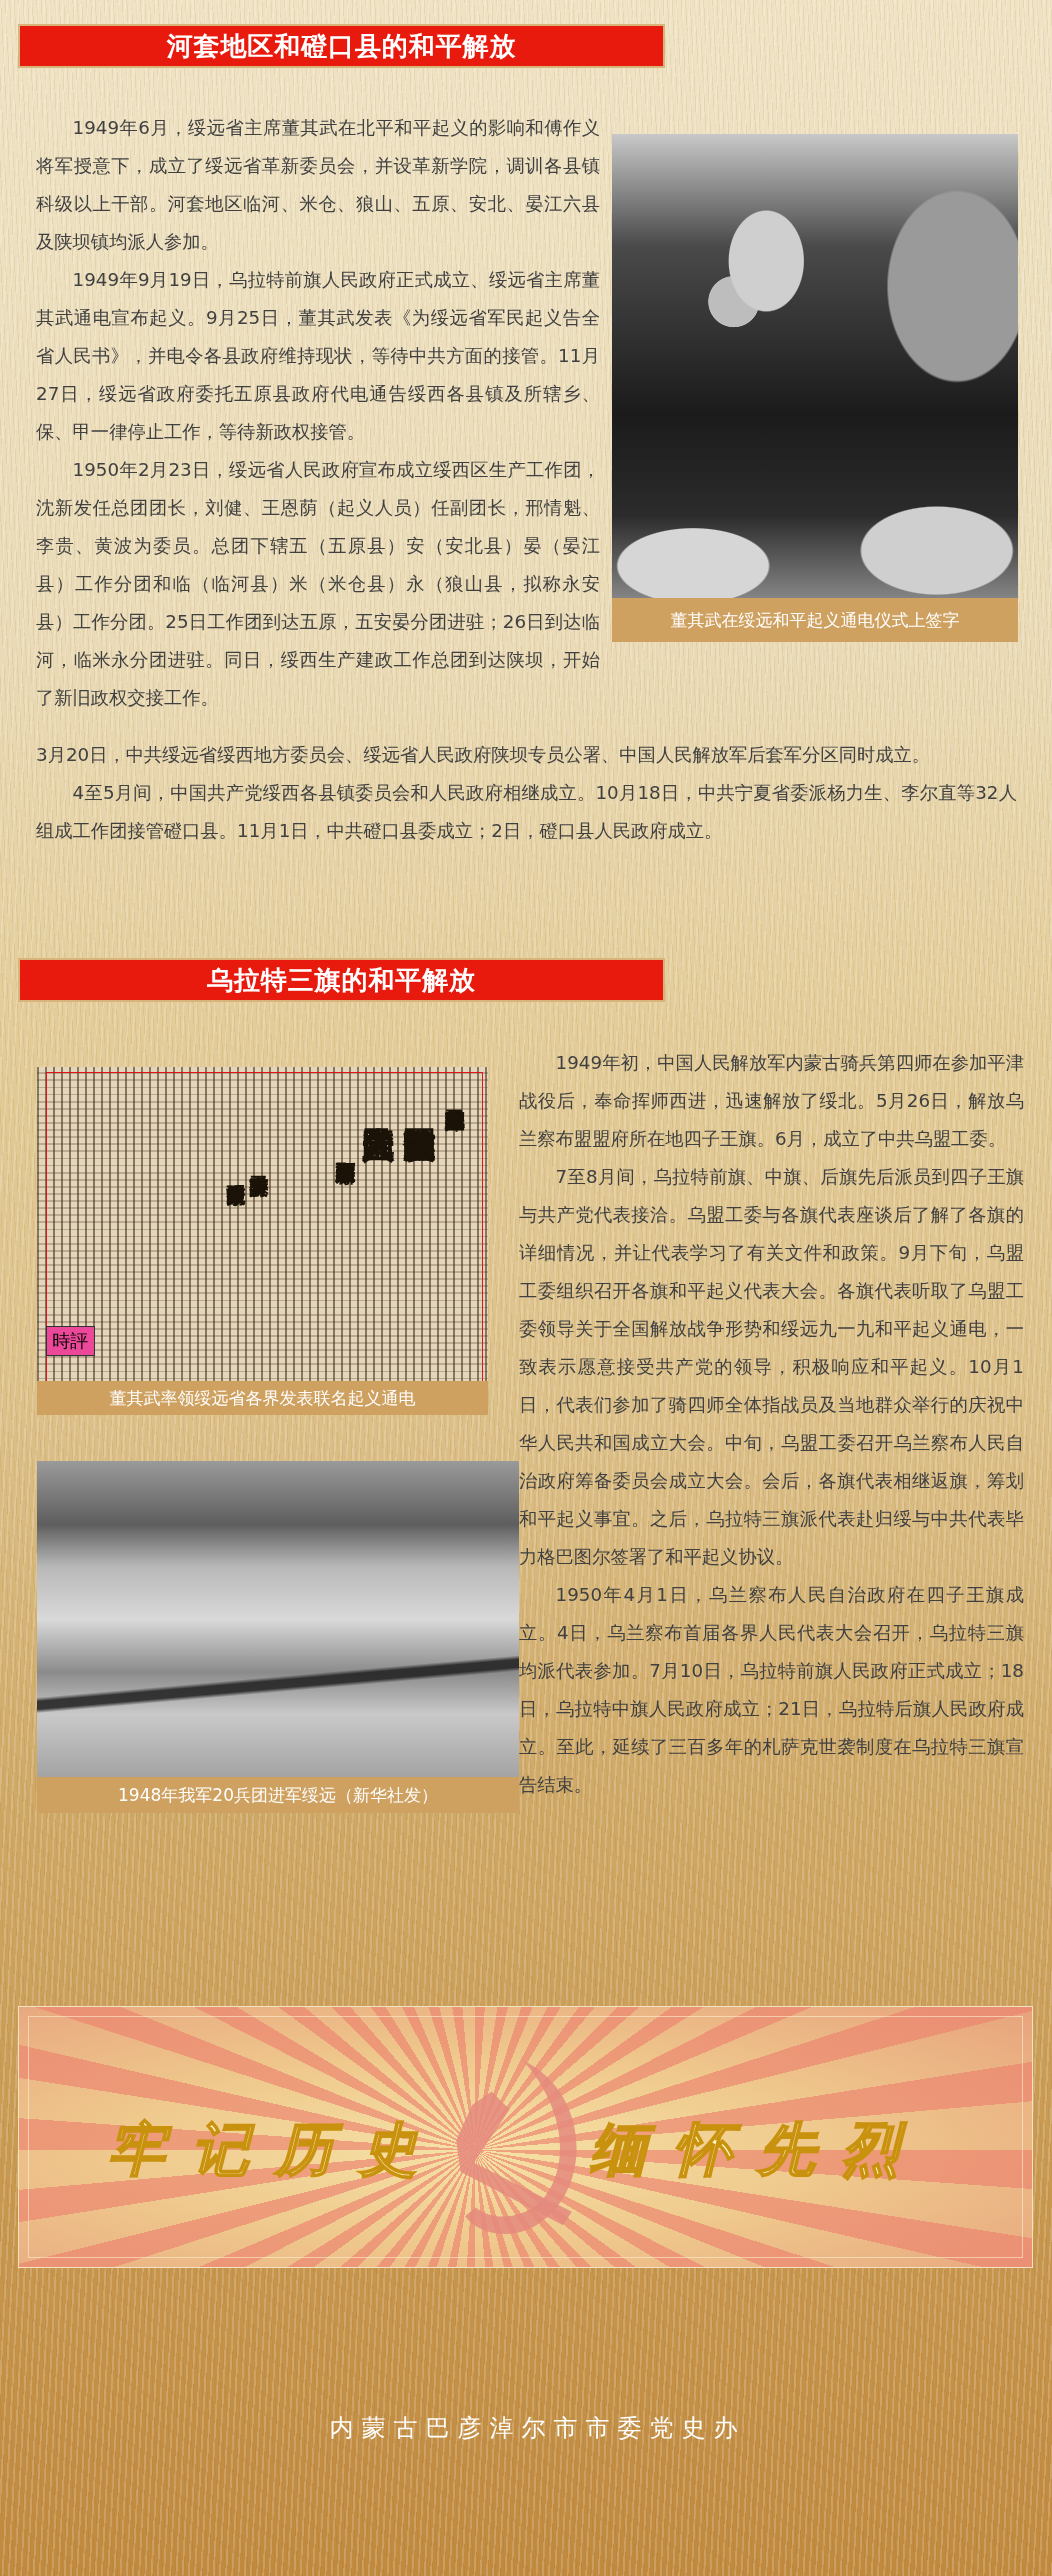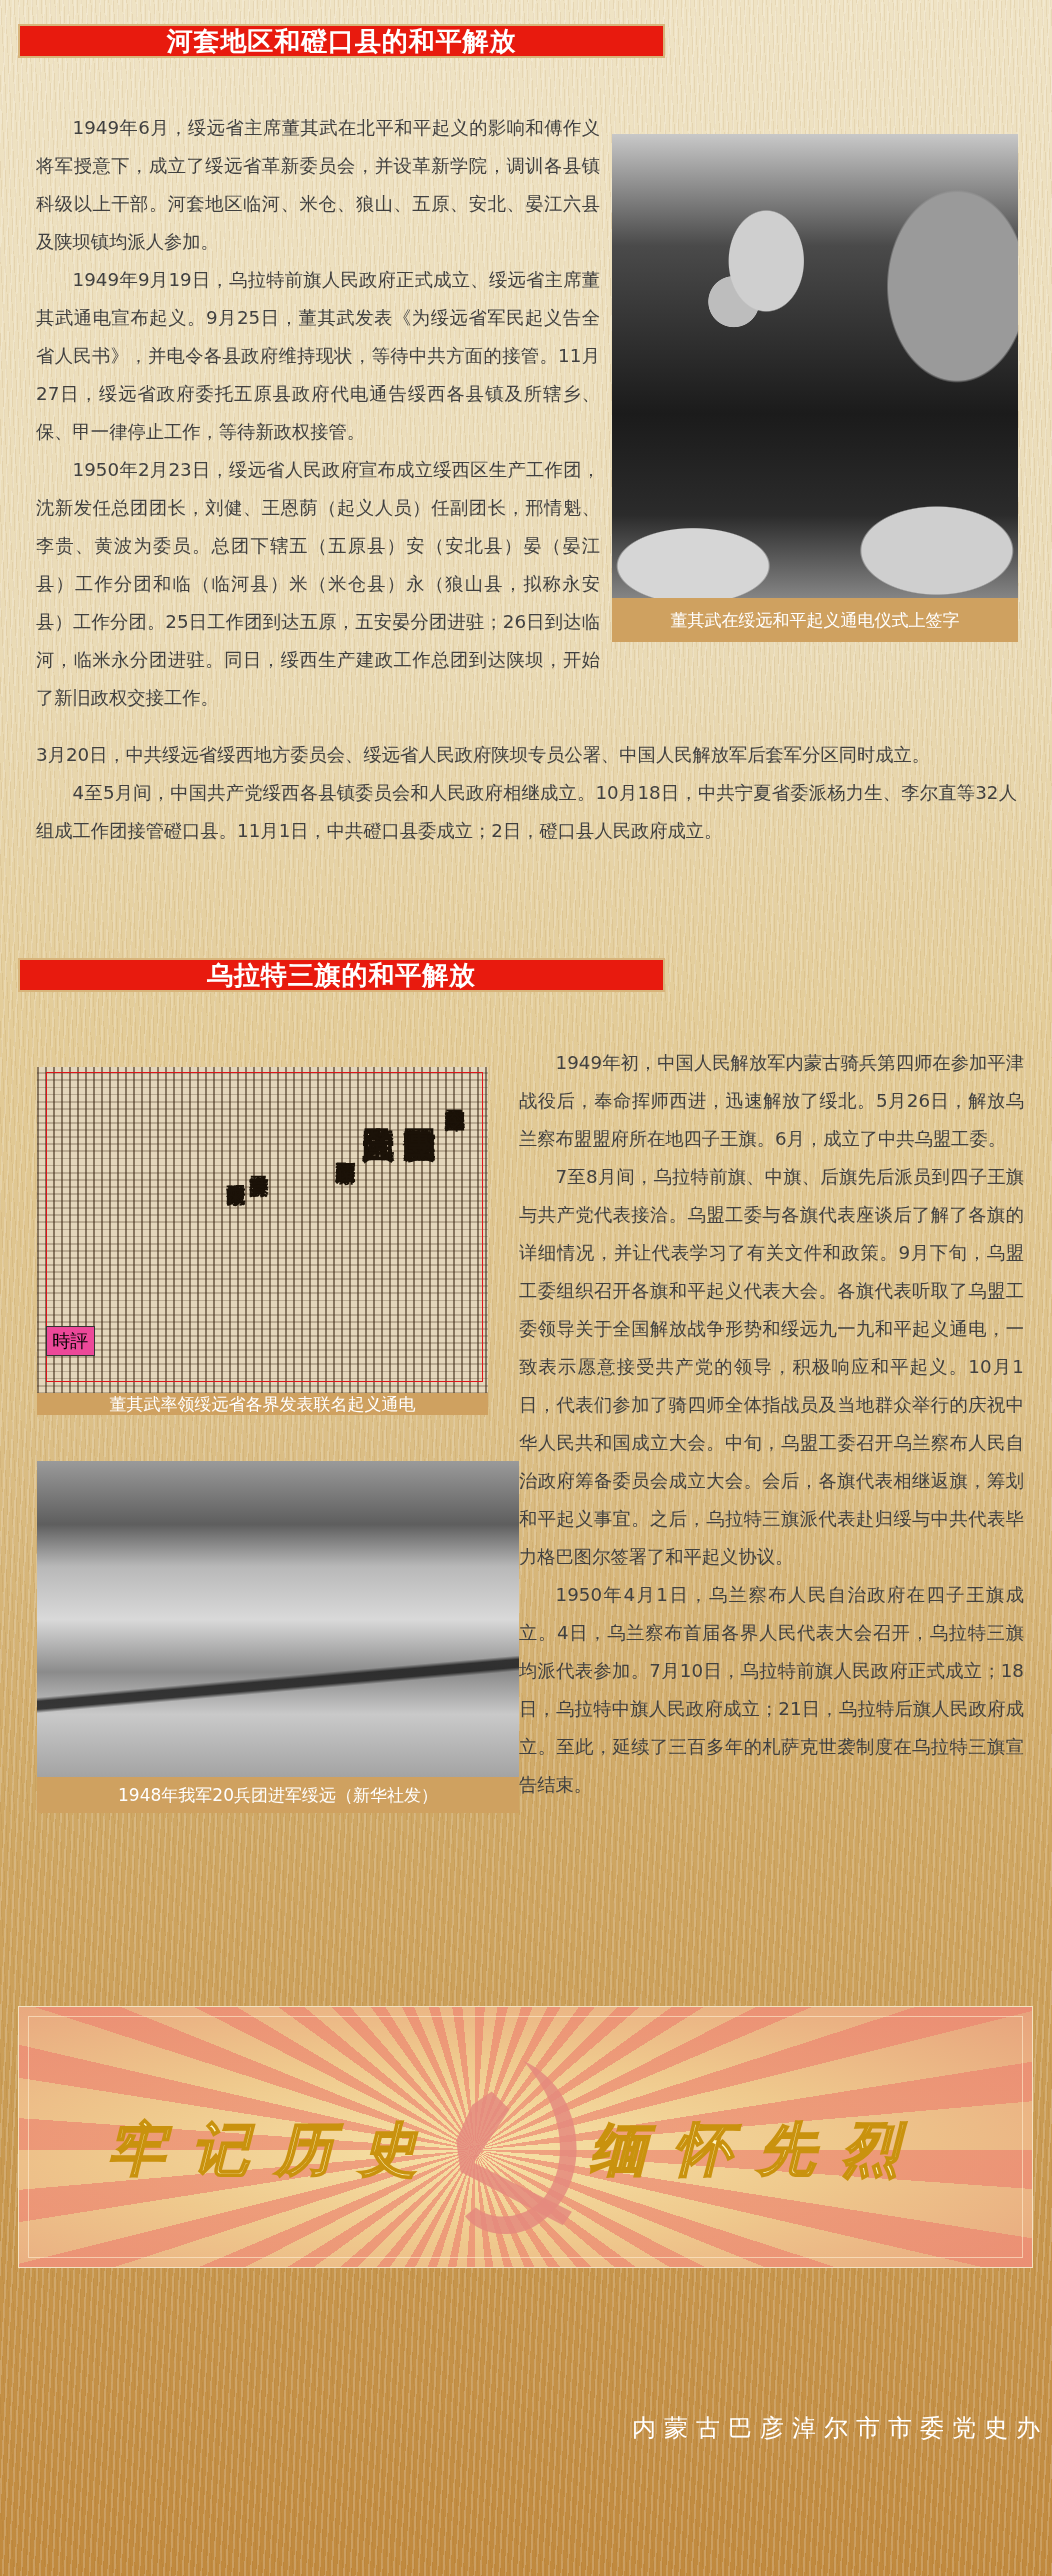--- a/index.html
+++ b/index.html
@@ -5,21 +5,21 @@
   html, body { margin: 0; padding: 0; }
   body {
     width: 1052px; height: 2576px; position: relative; overflow: hidden;
     font-family: "DejaVu Sans", "Liberation Sans", sans-serif;
     background:
       repeating-linear-gradient(93deg, rgba(255,255,255,0.18) 0 1.8px, rgba(0,0,0,0) 1.8px 6.2px),
       repeating-linear-gradient(87deg, rgba(150,100,40,0.10) 0 0.9px, rgba(0,0,0,0) 0.9px 4.5px),
       linear-gradient(180deg, #efe3c4 0%, #eadbb6 25%, #e3cc98 40%, #dcc088 55%, #cfa865 70%, #c8984f 85%, #c0893e 100%);
   }
   .section-header {
-    position: absolute; left: 18px; width: 647px; height: 34px;
+    position: absolute; left: 18px; width: 647px; height: 44px;
     background: #e81a0e; border: 2.7px solid #d8b47a; box-sizing: border-box;
     display: flex; align-items: center; justify-content: center;
     color: #fff; font-weight: bold; font-size: 26px; letter-spacing: 0.9px;
   }
   .para {
     position: absolute; color: #404040; font-size: 18.3px; line-height: 38px;
     text-align: justify; margin: 0;
   }
   .para p { margin: 0; text-indent: 2em; }
   .para p.no-indent { text-indent: 0; }
@@ -75,21 +75,21 @@
   }
   .emblem {
     position: absolute; left: 419px; top: 49px; width: 152px; height: 187px;
   }
   .slogan {
     position: absolute; top: 105px; font-size: 57px; color: #fff7c8;
     font-family: "DejaVu Serif", "Liberation Serif", serif; font-style: italic; font-weight: bold;
     -webkit-text-stroke: 1.8px #c9920e; letter-spacing: 27px; white-space: nowrap;
   }
   .footer {
-    position: absolute; left: 0; right: 4px; top: 2412px; text-align: right;
+    position: absolute; left: 0; right: 4px; top: 2412px; text-align: center;
     color: #fff; font-size: 24px; letter-spacing: 8px; margin-left: 27px;
   }
 </style>
 </head>
 <body>
 
 <div class="section-header" style="top:24px;">
   <span>河套地区和磴口县的和平解放</span>
 </div>
 
@@ -118,21 +118,21 @@
 <div class="photo photo-newspaper" style="left:37px; top:1067px; width:451px; height:348px;">
   <div class="img"></div>
   <div class="newspaper-redline" style="left:9px; top:4.5px; width:437px; height:310px;"></div>
   <div class="headline-col" style="right:19.6px; top:27px; font-size:19.6px;">董其武等電毛主席朱總司令</div>
   <div class="headline-col" style="right:46px; top:36px; font-size:32px;">宣佈脫離反動集團</div>
   <div class="headline-col" style="right:87px; top:36px; font-size:32px;">加入人民民主陣營</div>
   <div class="headline-col" style="right:129px; top:80px; font-size:19.6px;">願在中共領導下建設新綏遠</div>
   <div class="headline-col" style="left:210px; top:94px; font-size:19px;">受了許多事實教育</div>
   <div class="headline-col" style="left:187px; top:103px; font-size:19px;">從蒙蔽中清醒過來</div>
   <div style="position:absolute; left:9px; top:259px; border:0.9px solid #333; padding:1.8px 5.3px; font-size:18px; background:#ec4899; font-family:'DejaVu Serif',serif;">時評</div>
-  <div class="caption" style="height:22px;">
+  <div class="caption" style="height:34px;">
     <span>董其武率领绥远省各界发表联名起义通电</span>
   </div>
 </div>
 
 <div class="photo photo-march" style="left:37px; top:1461px; width:451px; height:352px;padding-left:31px;">
   <div class="img"></div>
   <div class="caption" style="height:36px;">
     <span>1948年我军20兵团进军绥远（新华社发）</span>
   </div>
 </div>

